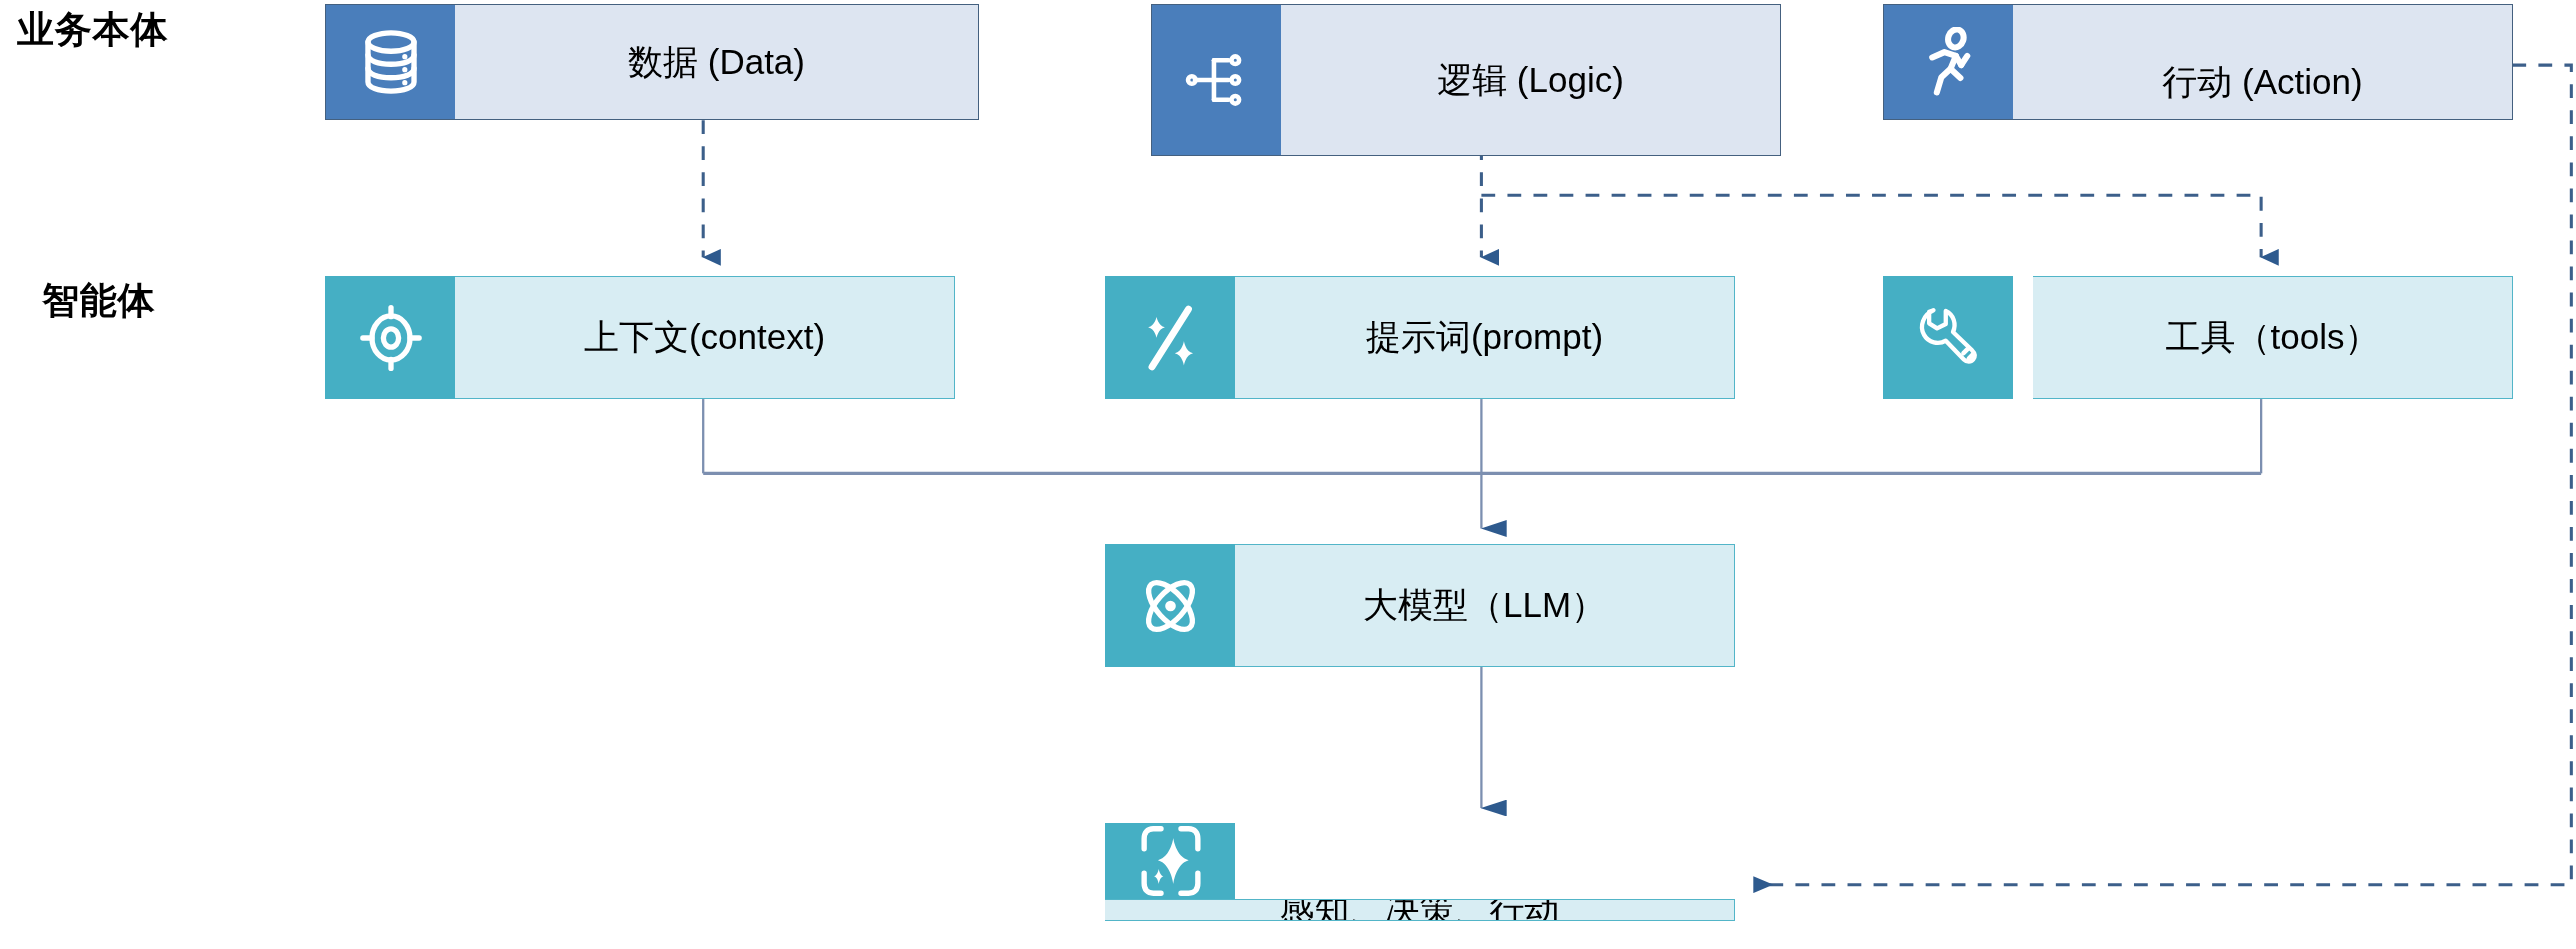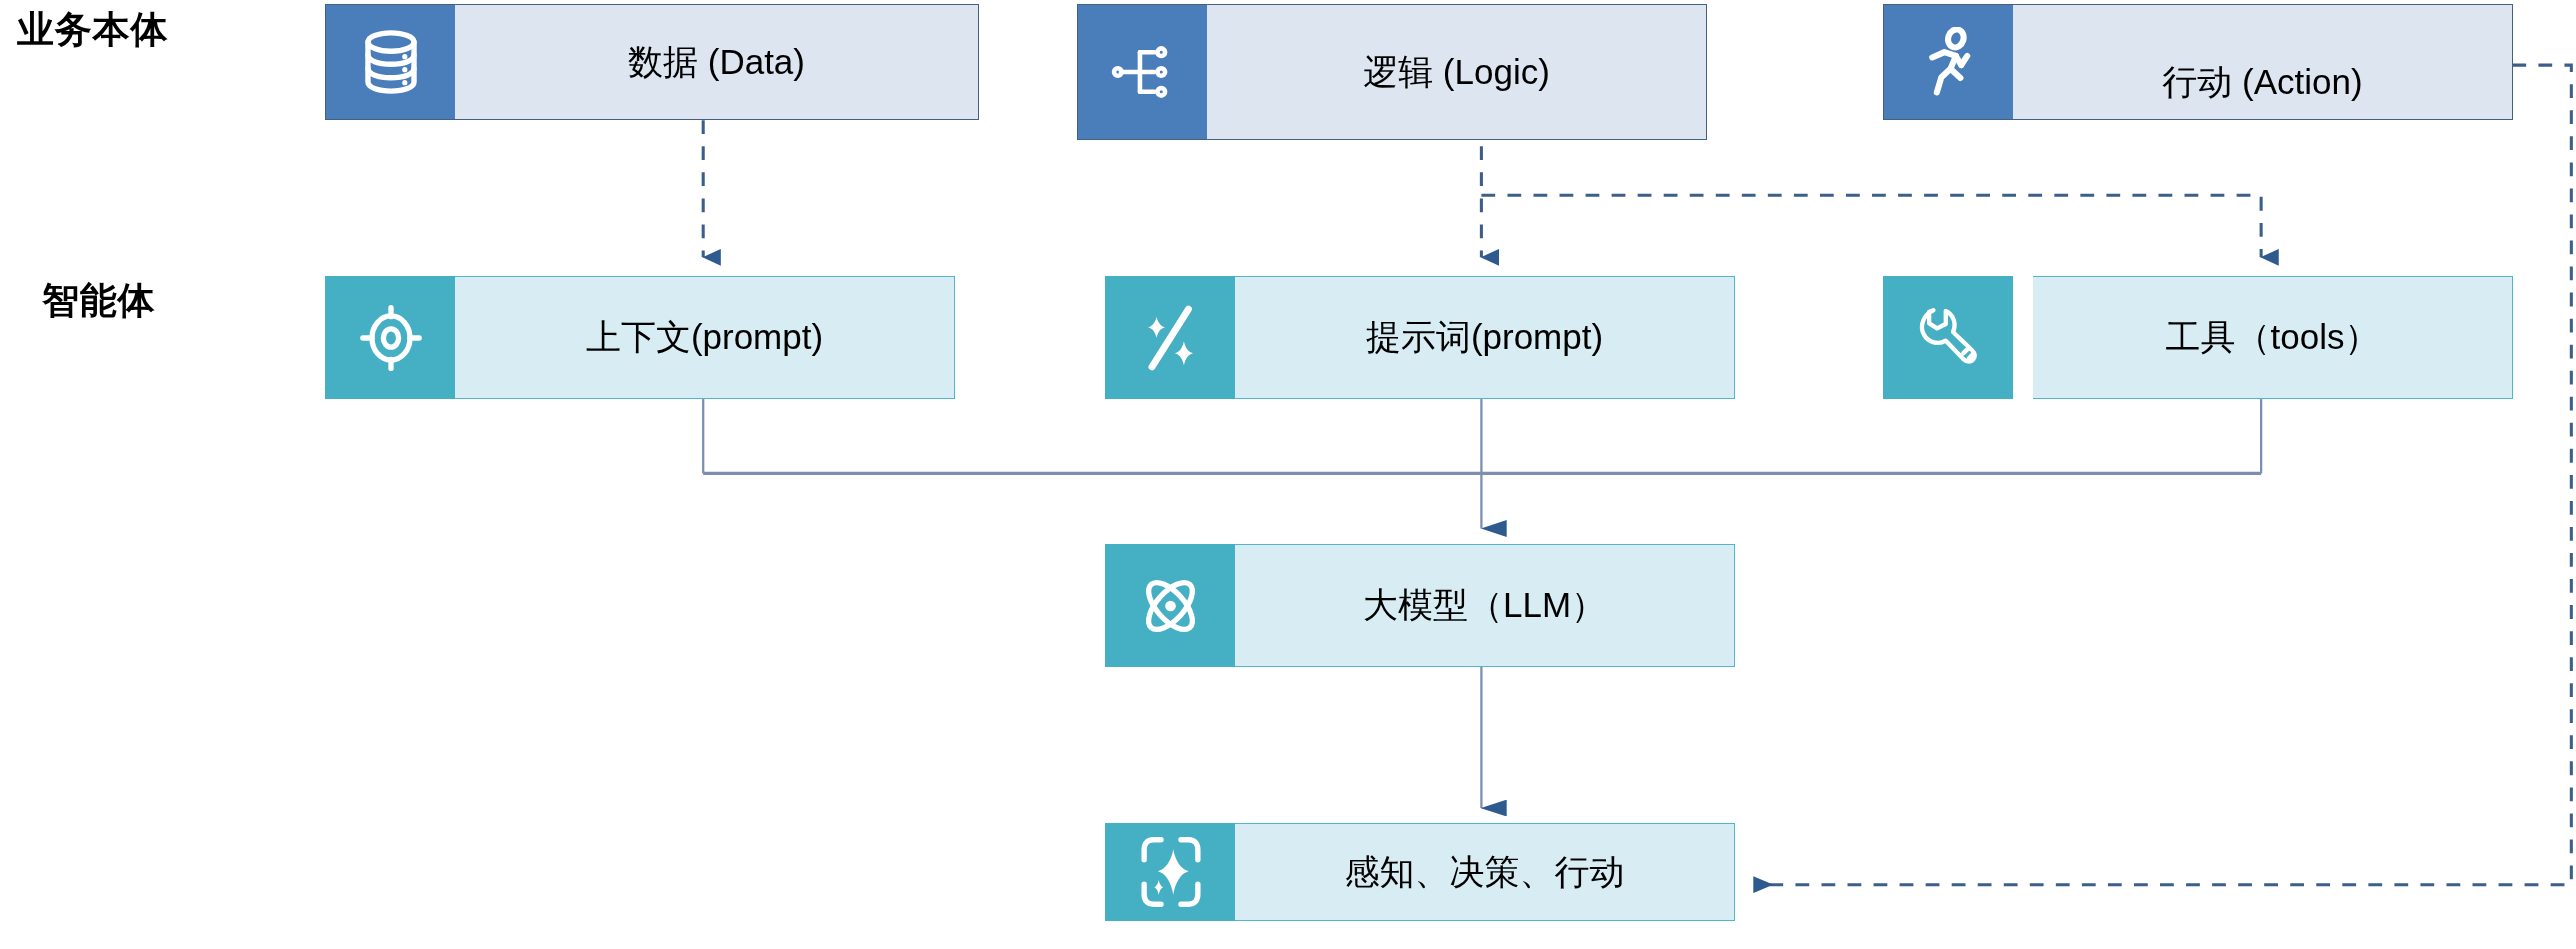--- a/index.html
+++ b/index.html
@@ -142,21 +142,21 @@
         <circle cx="57" cy="36" r="3.4" fill="#ffffff"></circle>
         <circle cx="57" cy="53" r="3.4" fill="#ffffff"></circle>
         <circle cx="57" cy="70" r="3.4" fill="#ffffff"></circle>
       </svg>
     </div>
     <div class="label-pane">
       <span class="label-text" style="font-size:35px;">数据 (Data)</span>
     </div>
   </div>
 
-  <div class="node tier-business" style="left:1077px; top:3.8px; width:630px; height:136px;">
+  <div class="node tier-business" style="left:1151px; top:3.8px; width:630px; height:152px;">
     <div class="icon-pane" style="width:129px;">
       <svg class="glyph" width="64" height="64" viewBox="0 0 84 84" xmlns="http://www.w3.org/2000/svg">
         <g fill="none" stroke="#ffffff" stroke-width="6" stroke-linecap="round" stroke-linejoin="round">
           <path d="M13,42 L38,42"></path>
           <path d="M38,16 L38,68"></path>
           <path d="M38,16 L57,16"></path>
           <path d="M38,68 L57,68"></path>
           <path d="M38,42 L57,42"></path>
           <circle cx="9" cy="42" r="5"></circle>
           <circle cx="66" cy="16" r="5"></circle>
@@ -194,21 +194,21 @@
           <ellipse cx="43" cy="46" rx="25" ry="29"></ellipse>
           <ellipse cx="43" cy="46" rx="10" ry="12"></ellipse>
           <path d="M43,6 L43,18"></path>
           <path d="M43,74 L43,86"></path>
           <path d="M6,46 L18,46"></path>
           <path d="M68,46 L80,46"></path>
         </g>
       </svg>
     </div>
     <div class="label-pane">
-      <span class="label-text" style="font-size:35px;">上下文(prompt)</span>
+      <span class="label-text" style="font-size:35px;">上下文(context)</span>
     </div>
   </div>
 
   <div class="node tier-agent" style="left:1105px; top:276px; width:630px; height:123px;">
     <div class="icon-pane" style="width:129px;">
       <svg class="glyph" width="66" height="70" viewBox="0 0 86 92" xmlns="http://www.w3.org/2000/svg">
         <path d="M66,8 L18,84" stroke="#ffffff" stroke-width="9" stroke-linecap="round" fill="none"></path>
         <path d="M24,18 C24,18 26,30 35,32 C26,34 24,46 24,46 C24,46 22,34 13,32 C22,30 24,18 24,18 Z" fill="#ffffff"></path>
         <path d="M60,50 C60,50 62,64 72,66 C62,68 60,82 60,82 C60,82 58,68 48,66 C58,64 60,50 60,50 Z" fill="#ffffff"></path>
       </svg>
@@ -241,21 +241,21 @@
           <ellipse cx="44" cy="46" rx="18" ry="38" transform="rotate(-42 44 46)"></ellipse>
         </g>
         <circle cx="44" cy="46" r="7" fill="#ffffff"></circle>
       </svg>
     </div>
     <div class="label-pane">
       <span class="label-text" style="font-size:35px;">大模型（LLM）</span>
     </div>
   </div>
 
-  <div class="node tier-agent" style="left:1105px; top:823px; width:630px; height:98px;">
+  <div class="node tier-agent" style="left:1105px; top:823px; width:630px; height:98px;flex-direction:column;">
     <div class="icon-pane" style="width:129px;">
       <svg class="glyph" width="66" height="74" viewBox="0 0 86 96" xmlns="http://www.w3.org/2000/svg">
         <g fill="none" stroke="#ffffff" stroke-width="7" stroke-linecap="round">
           <path d="M30,6 L20,6 C12,6 8,11 8,19 L8,32"></path>
           <path d="M56,6 L66,6 C74,6 78,11 78,19 L78,32"></path>
           <path d="M30,90 L20,90 C12,90 8,85 8,77 L8,64"></path>
           <path d="M56,90 L66,90 C74,90 78,85 78,77 L78,64"></path>
         </g>
         <path d="M46,18 C46,18 49,42 66,47 C49,52 46,78 46,78 C46,78 43,52 26,47 C43,42 46,18 46,18 Z" fill="#ffffff"></path>
         <path d="M27,58 C27,58 28,66 33,68 C28,70 27,78 27,78 C27,78 26,70 21,68 C26,66 27,58 27,58 Z" fill="#ffffff"></path>

